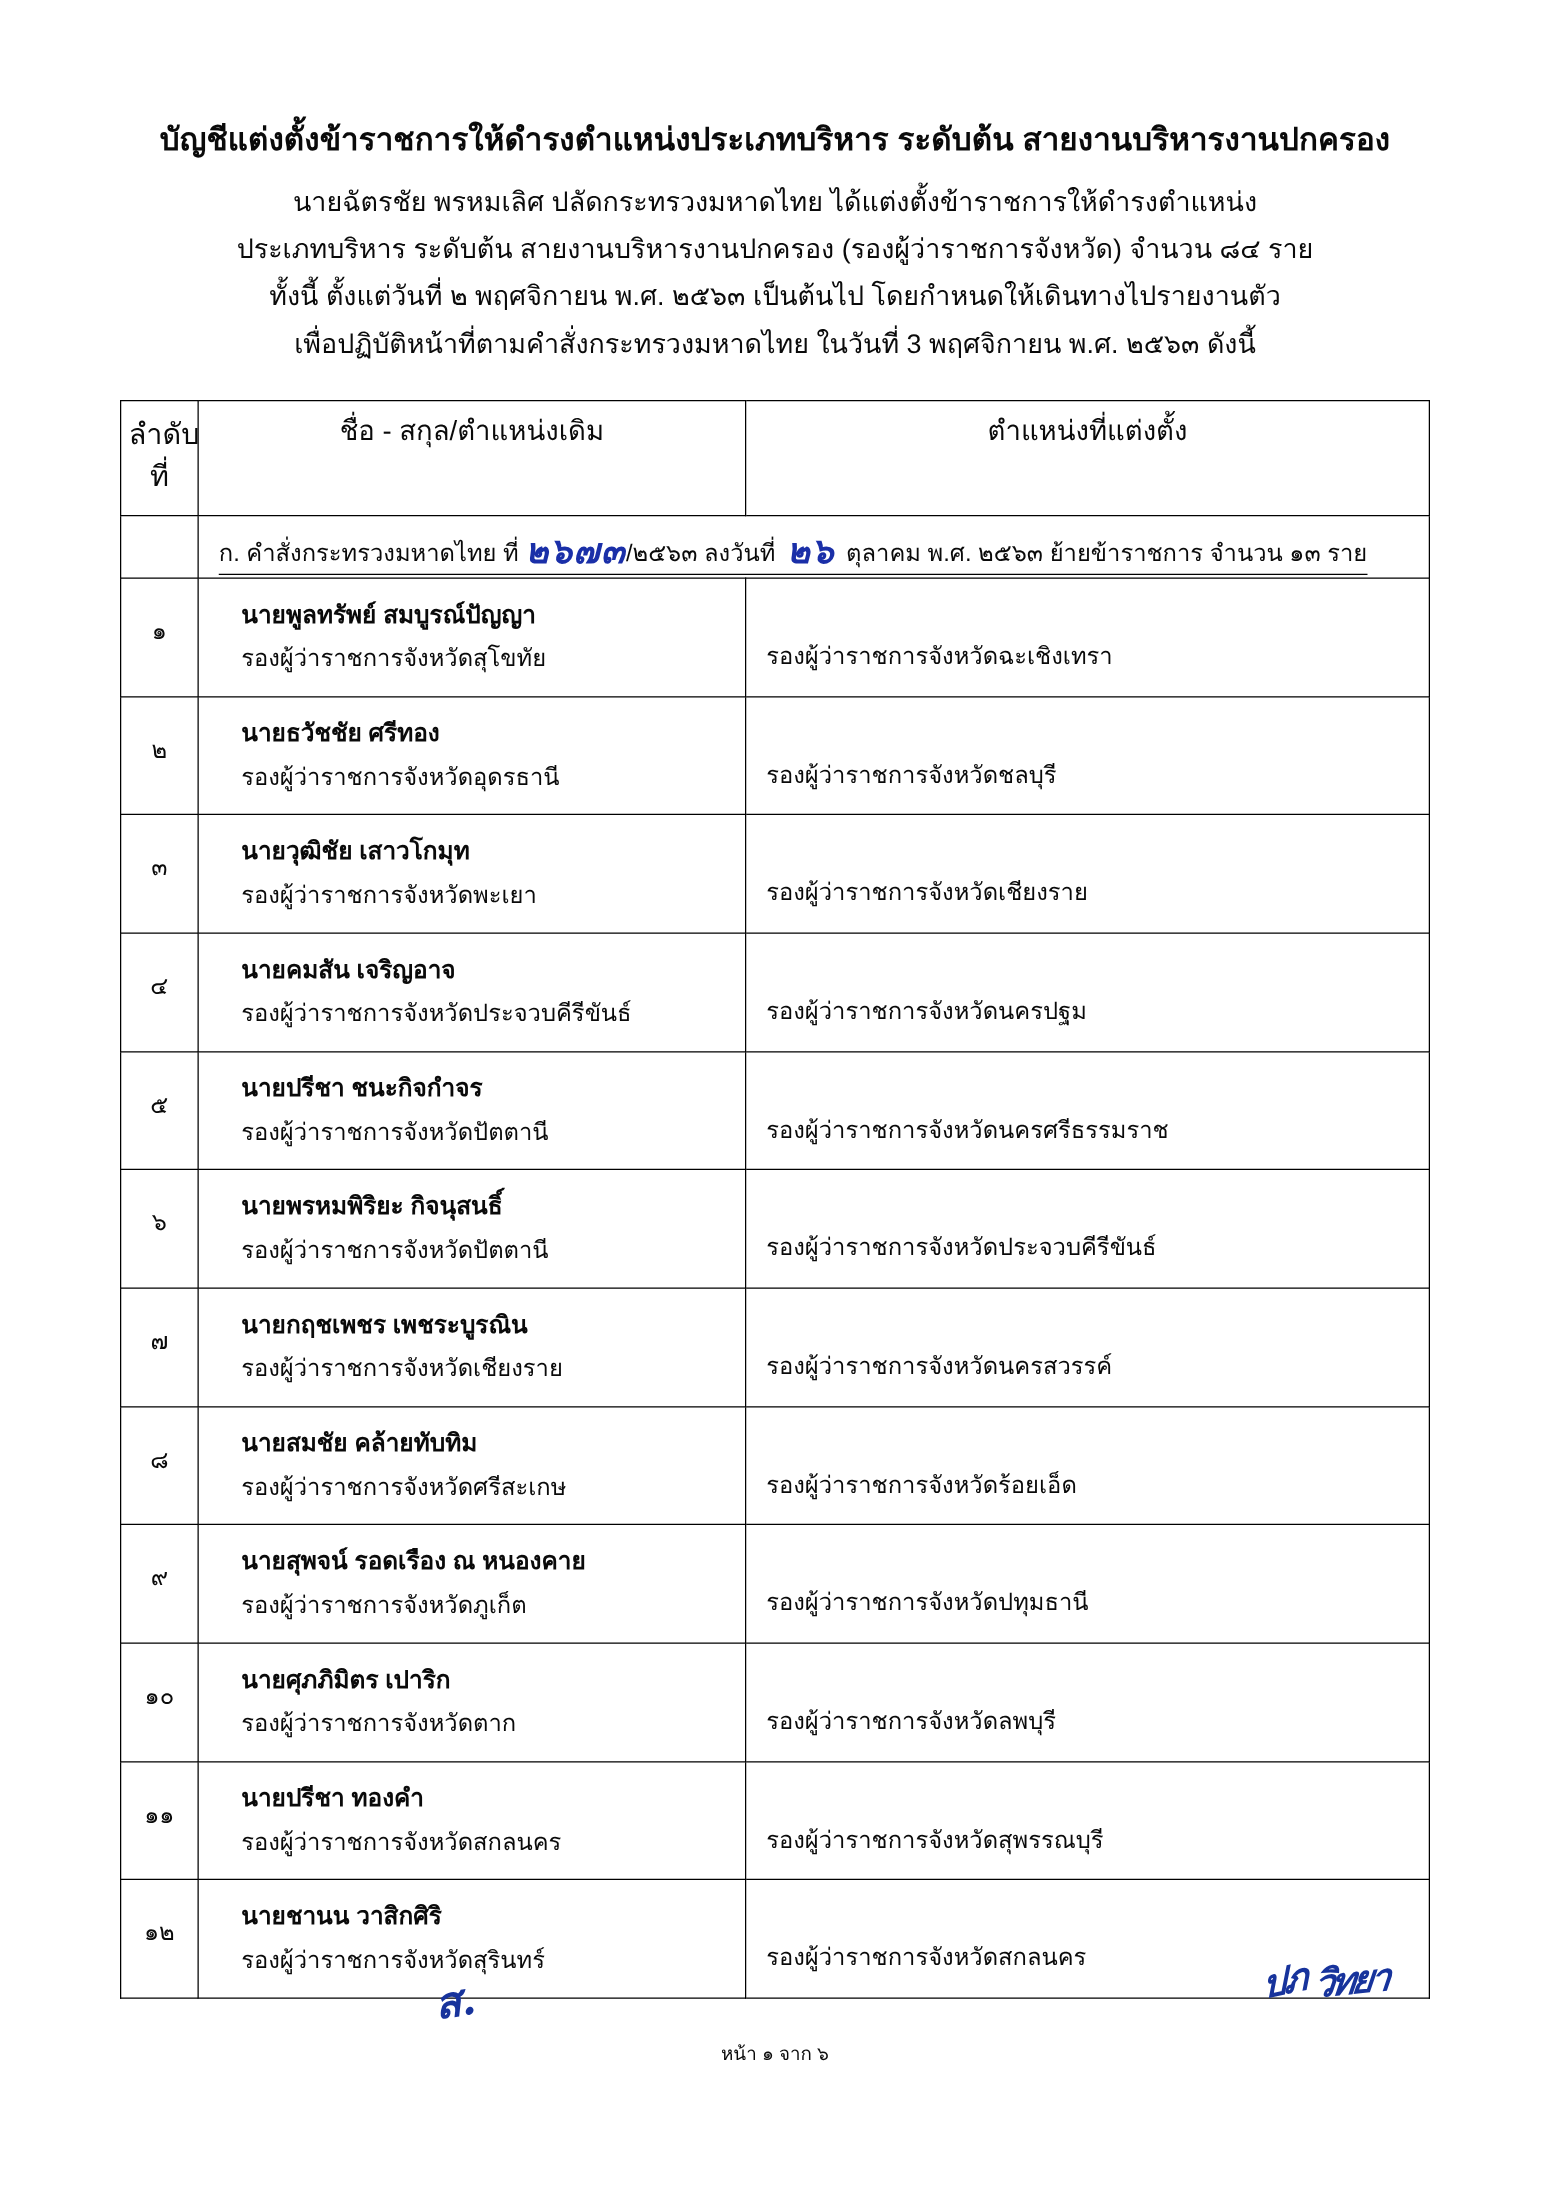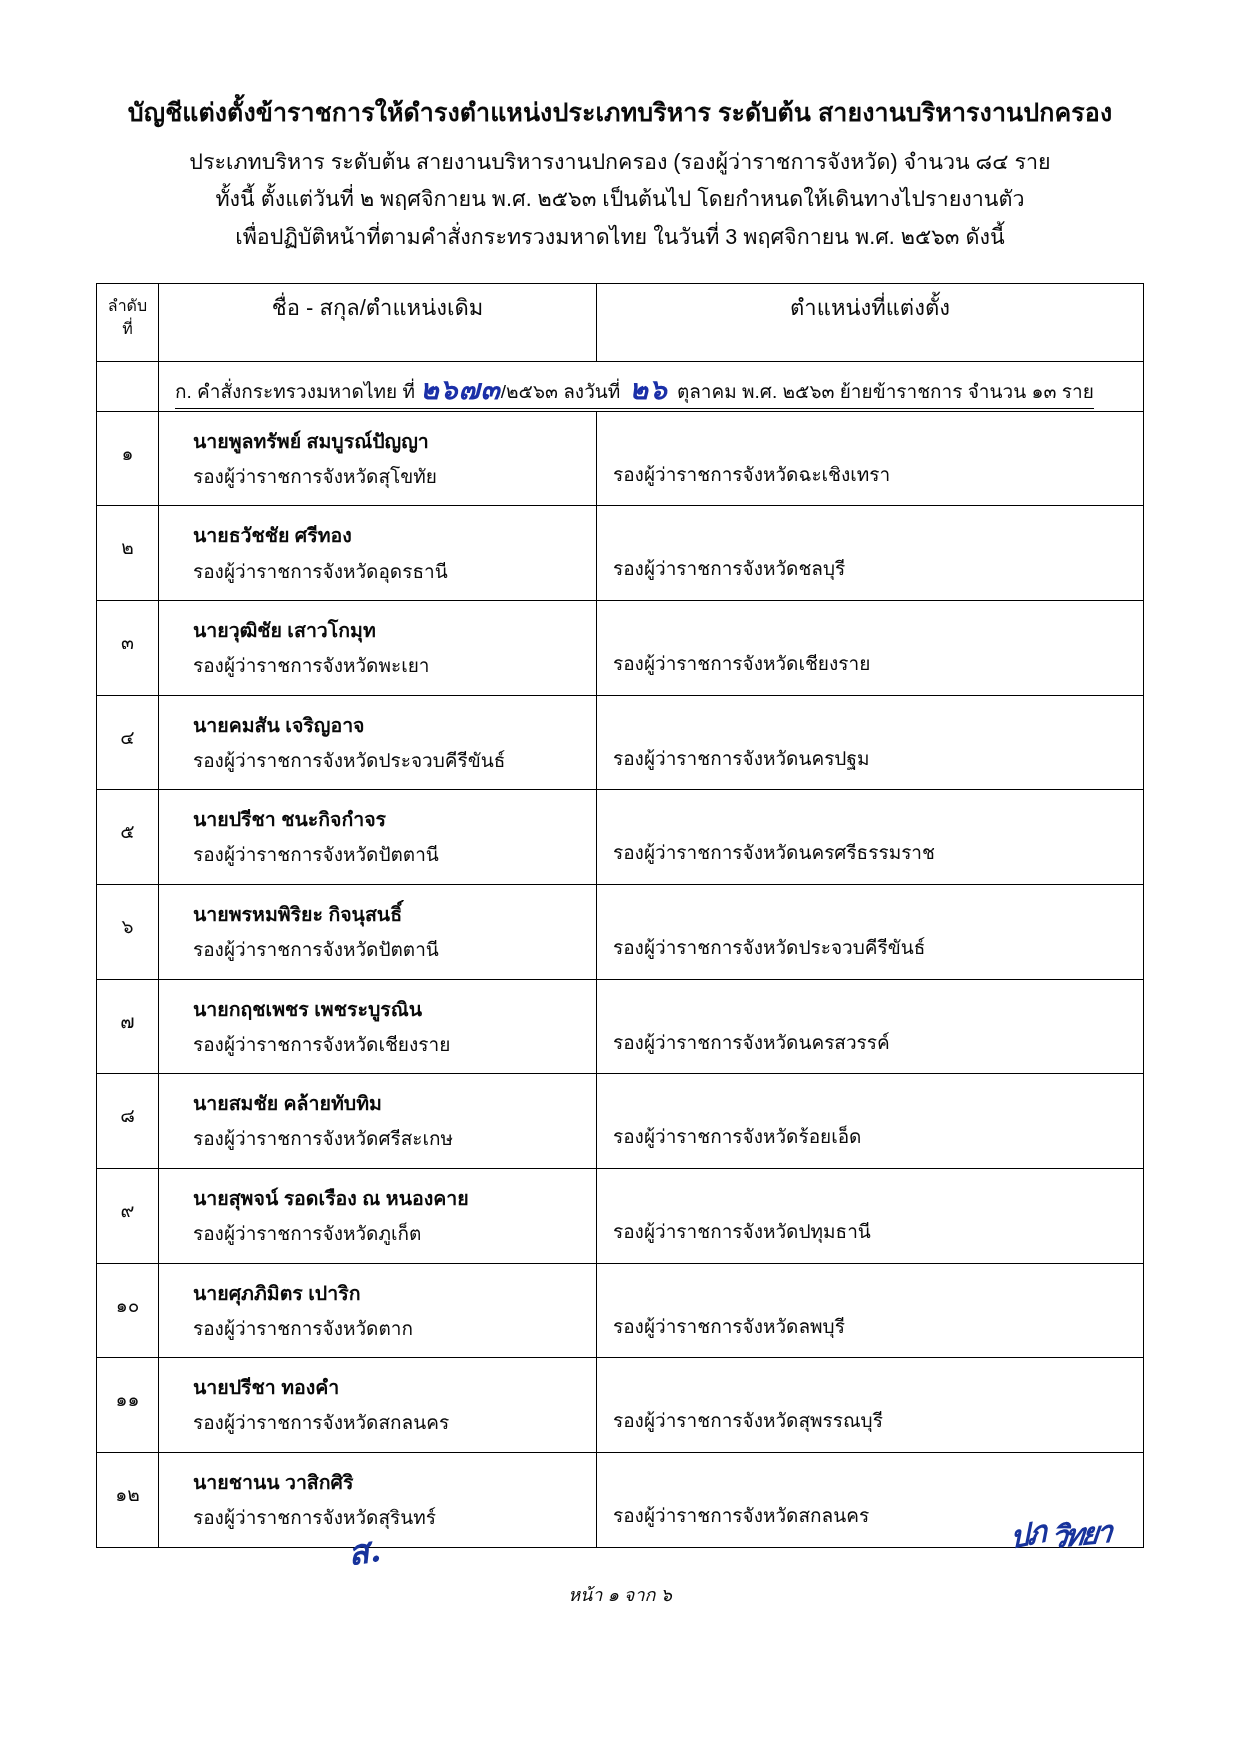--- a/index.html
+++ b/index.html
@@ -53,21 +53,21 @@
   col.c-post  { width: auto; }
 
   thead th {
     text-align: center;
     font-weight: normal;
     font-size: 22px;
     padding: 10px 6px 14px 6px;
     height: 78px;
     line-height: 1.3;
   }
-  thead th.th-no { font-size: 16px; line-height: 1.45; }
+  thead th.th-no { font-size: 23px; line-height: 1.45; }
 
   td.sub-cell {
     border-top: none;
     border-bottom: none;
     padding: 10px 8px 2px 16px;
     height: 46px;
   }
   .sub-line {
     font-size: 19px;
     white-space: nowrap;
@@ -128,23 +128,22 @@
   }
 
   
   .footer {
     position: relative;
     margin-top: 6px;
     height: 60px;
   }
   .page-num {
     text-align: center;
-    font-size: 18px;
+    font-size: 15px;
     padding-top: 26px;
-    font-style: italic;
   }
   .sig {
     position: absolute;
     color: #17339c;
     font-family: "DejaVu Serif", serif;
     font-style: italic;
     font-weight: bold;
     pointer-events: none;
     line-height: 1;
   }
@@ -170,20 +169,21 @@
   }
 </style>
 </head>
 <body>
 
 <div class="page">
 
   <h1 class="doc-title">บัญชีแต่งตั้งข้าราชการให้ดำรงตำแหน่งประเภทบริหาร ระดับต้น สายงานบริหารงานปกครอง</h1>
 
   <div class="intro">
+    <div>นายฉัตรชัย พรหมเลิศ ปลัดกระทรวงมหาดไทย ได้แต่งตั้งข้าราชการให้ดำรงตำแหน่ง</div>
     <div>ประเภทบริหาร ระดับต้น สายงานบริหารงานปกครอง (รองผู้ว่าราชการจังหวัด) จำนวน ๘๔ ราย</div>
     <div>ทั้งนี้ ตั้งแต่วันที่ ๒ พฤศจิกายน พ.ศ. ๒๕๖๓  เป็นต้นไป โดยกำหนดให้เดินทางไปรายงานตัว</div>
     <div>เพื่อปฏิบัติหน้าที่ตามคำสั่งกระทรวงมหาดไทย ในวันที่ 3 พฤศจิกายน  พ.ศ. ๒๕๖๓ ดังนี้</div>
   </div>
 
   <table class="roster">
     <colgroup>
       <col class="c-no">
         <col class="c-name">
         <col class="c-post">

